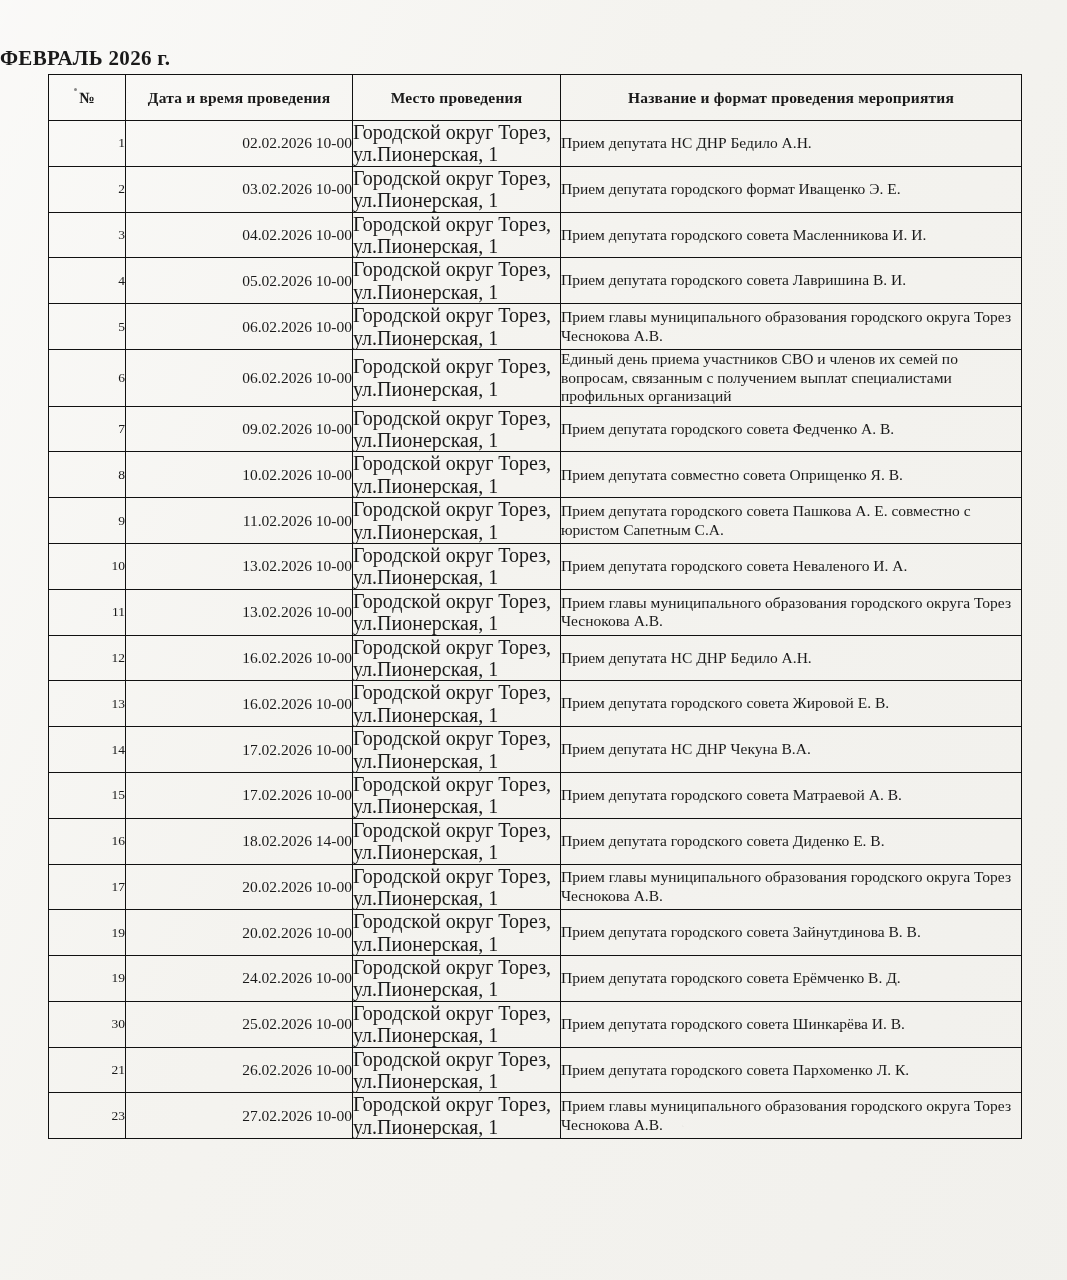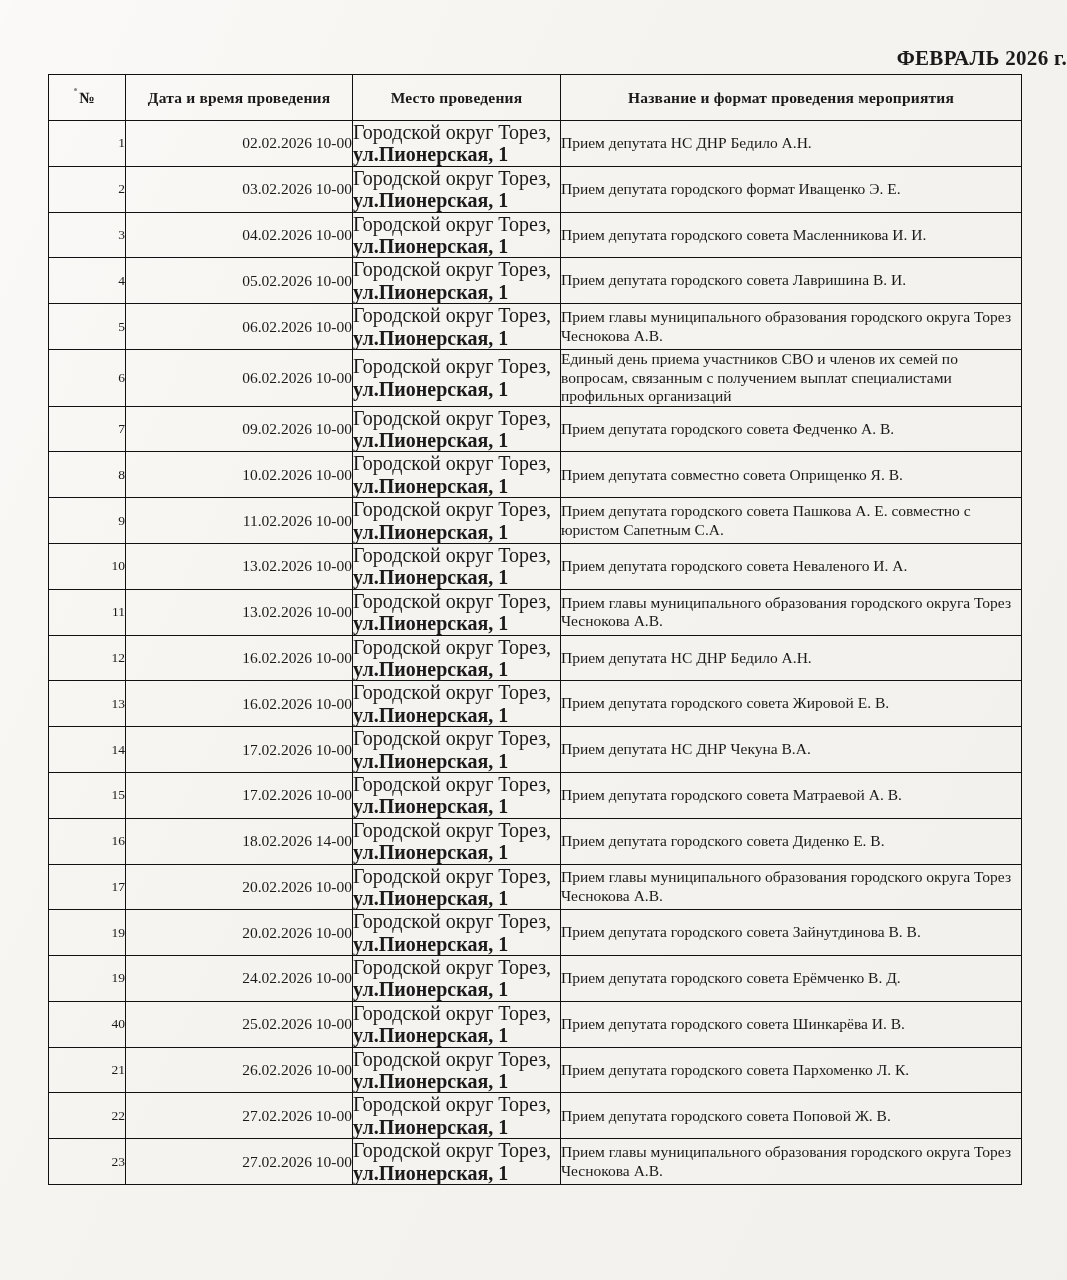--- a/index.html
+++ b/index.html
@@ -21,21 +21,21 @@
     inset: 0;
     background:
       linear-gradient(115deg, rgba(255,255,255,0.55) 0%, rgba(245,244,240,0.2) 40%, rgba(236,235,231,0.35) 100%),
       #f4f3ef;
   }
   .doc-title {
     position: absolute;
     top: 46px;
     left: 0;
     width: 100%;
-    text-align: right;
+    text-align: left;
     font-size: 21px;
     font-weight: bold;
     letter-spacing: 0.3px;
   }
   .table-wrap {
     position: absolute;
     top: 74px;
     left: 48px;
     width: 973px;
   }
@@ -80,21 +80,21 @@
     line-height: 1.12;
     vertical-align: top;
   }
   td.event {
     font-size: 15.5px;
     padding: 4px 6px 4px 8px;
     line-height: 1.2;
     vertical-align: middle;
     margin-left: 44px;
   }
-  .place-line2 { display: block; font-weight: bold; }
+  .place-line2 { display: block; }
 
   
   .noise {
     position: absolute;
     inset: 0;
     pointer-events: none;
     background-image:
       radial-gradient(circle at 12% 8%, rgba(0,0,0,0.035) 0 1px, transparent 1px),
       radial-gradient(circle at 78% 22%, rgba(0,0,0,0.03) 0 1px, transparent 1px),
       radial-gradient(circle at 38% 61%, rgba(0,0,0,0.025) 0 1px, transparent 1px),
@@ -243,36 +243,30 @@
             <td class="place"><span class="place-line1">Городской округ Торез,</span><span class="place-line2">ул.Пионерская, 1</span></td>
             <td class="event">Прием депутата городского совета Зайнутдинова В. В.</td>
           </tr>
           <tr>
             <td class="num">19</td>
             <td class="date">24.02.2026 10-00</td>
             <td class="place"><span class="place-line1">Городской округ Торез,</span><span class="place-line2">ул.Пионерская, 1</span></td>
             <td class="event">Прием депутата городского совета Ерёмченко В. Д.</td>
           </tr>
           <tr>
-            <td class="num">40</td>
+            <td class="num">30</td>
             <td class="date">25.02.2026 10-00</td>
             <td class="place"><span class="place-line1">Городской округ Торез,</span><span class="place-line2">ул.Пионерская, 1</span></td>
             <td class="event">Прием депутата городского совета Шинкарёва И. В.</td>
           </tr>
           <tr>
             <td class="num">21</td>
             <td class="date">26.02.2026 10-00</td>
             <td class="place"><span class="place-line1">Городской округ Торез,</span><span class="place-line2">ул.Пионерская, 1</span></td>
             <td class="event">Прием депутата городского совета Пархоменко Л. К.</td>
-          </tr>
-          <tr>
-            <td class="num">22</td>
-            <td class="date">27.02.2026 10-00</td>
-            <td class="place"><span class="place-line1">Городской округ Торез,</span><span class="place-line2">ул.Пионерская, 1</span></td>
-            <td class="event">Прием депутата городского совета Поповой Ж. В.</td>
           </tr>
           <tr>
             <td class="num">23</td>
             <td class="date">27.02.2026 10-00</td>
             <td class="place"><span class="place-line1">Городской округ Торез,</span><span class="place-line2">ул.Пионерская, 1</span></td>
             <td class="event">Прием главы муниципального образования городского округа Торез Чеснокова А.В.</td>
           </tr>
         </tbody>
     </table>
   </div>

